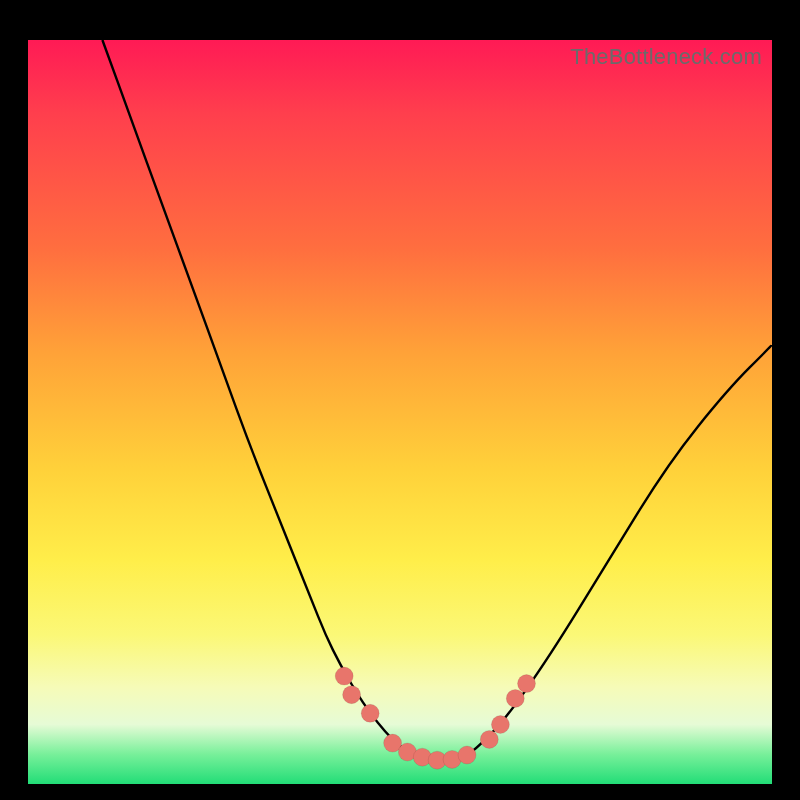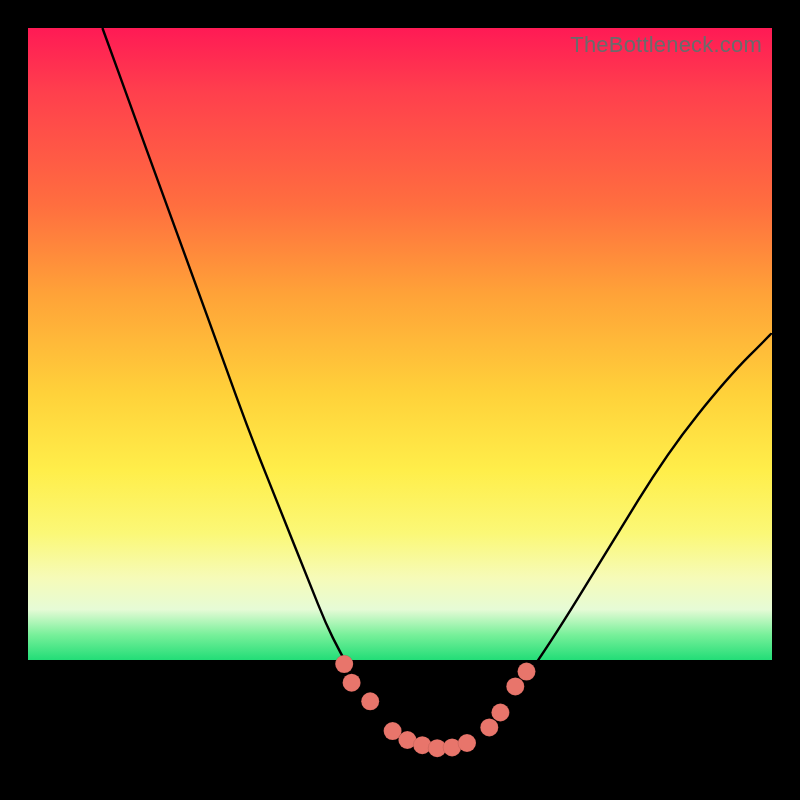--- a/index.html
+++ b/index.html
@@ -15,23 +15,23 @@
     position: absolute;
     left: 0;
     top: 0;
     width: 800px;
     height: 800px;
     background: #000;
   }
   .plot {
     position: absolute;
     left: 28px;
-    top: 28px;
+    top: 40px;
     width: 744px;
-    height: 632px;
+    height: 744px;
     
     background: linear-gradient(
       to bottom,
       #ff1a55 0%,
       #ff3f4d 10%,
       #ff6e3f 28%,
       #ffa238 42%,
       #ffd23a 58%,
       #ffee4a 70%,
       #fbf877 80%,

